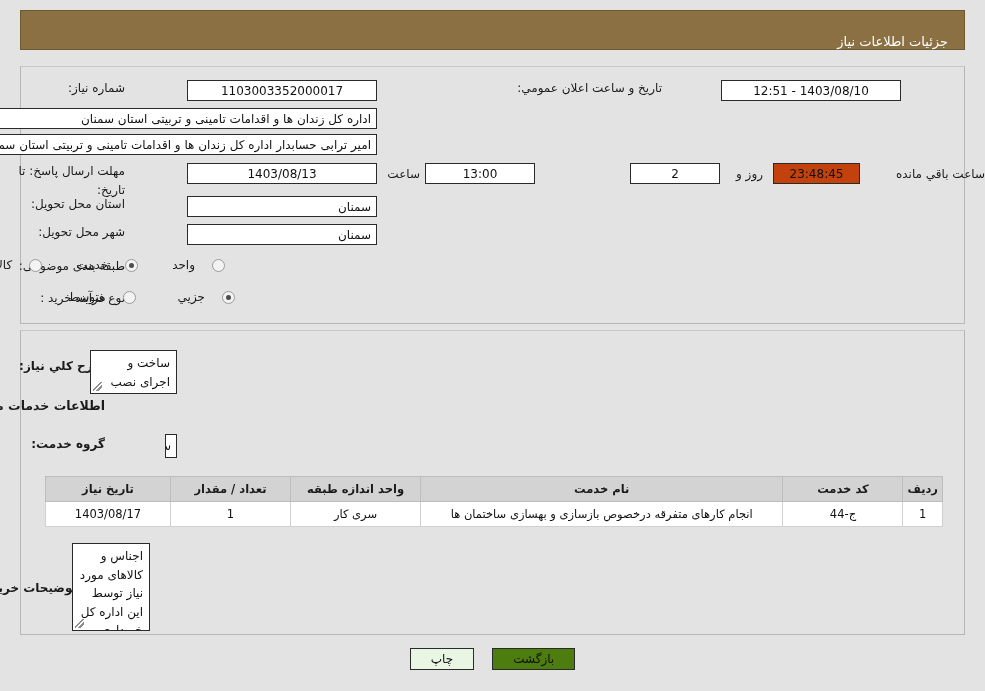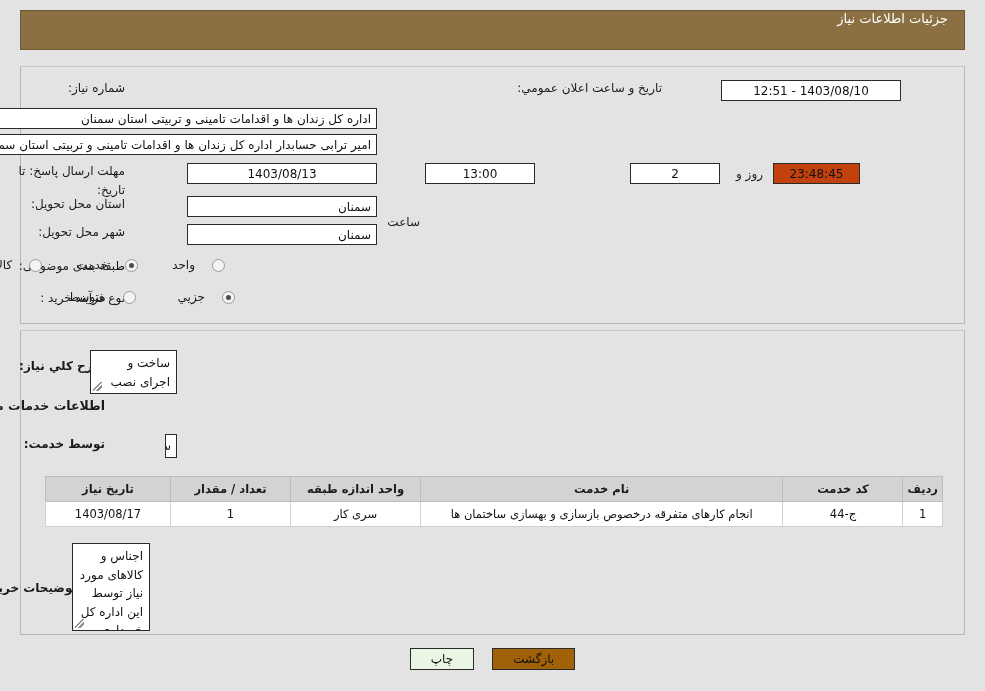--- a/index.html
+++ b/index.html
@@ -20,21 +20,21 @@
 
   
   .header-bar {
     position: absolute;
     left: 20px; top: 10px;
     width: 945px; height: 40px;
     background: #8a7043;
     border: 1px solid #6d582f;
     color: #ffffff;
     display: flex;
-    align-items: flex-start;
+    align-items: flex-end;
     justify-content: flex-start;
     padding: 0 16px;
     font-size: 13px;
   }
 
   
   .panel {
     position: absolute;
     background: #e3e3e3;
     border: 1px solid #b6b6b6;
@@ -170,21 +170,21 @@
   .btn {
     border: 1px solid #2a2a2a;
     font-size: 12px;
     padding: 3px 20px;
     cursor: pointer;
     color: #111;
     min-width: 62px;
     text-align: center;
   }
   .btn-print  { background: #e8f6e3; }
-  .btn-back   { background: #a16207; }
+  .btn-back   { background: #4d7c0f; }
 
   
   .wm {
     position: absolute;
     left: 0; top: 250px;
     width: 985px;
     text-align: center;
     pointer-events: none;
     user-select: none;
     opacity: .16;
@@ -226,20 +226,23 @@
 
   <div class="header-bar">
     <span>جزئیات اطلاعات نیاز</span>
   </div>
 
   <div class="panel" id="panel-top"></div>
 
   <div class="row" style="right:860px; top:80px;">
     <span class="lbl">شماره نیاز:</span>
   </div>
+  <div class="fld center" style="position:absolute; right:608px; top:80px; width:190px;">
+    <span>1103003352000017</span>
+  </div>
 
   <div class="row" style="right:323px; top:80px;">
     <span class="lbl">تاریخ و ساعت اعلان عمومي:</span>
   </div>
 
   <div class="fld center" style="position:absolute; right:null; left:721px; top:80px; width:180px;">
     <span style="margin:0 auto;">1403/08/10 - 12:51</span>
   </div>
 
   <div class="row" style="right:860px; top:108px;">
@@ -256,31 +259,32 @@
     <span>امیر ترابی حسابدار اداره کل زندان ها و اقدامات تامینی و تربیتی استان سمنان</span>
   </div>
   <a class="link" style="position:absolute; right:1135px; left:180px; top:138px;">اطلاعات تماس خریدار</a>
 
   <div class="row" style="right:860px; top:160px; display:block; width:115px; white-space:normal;">
     <span class="lbl">مهلت ارسال پاسخ: تا تاریخ:</span>
   </div>
   <div class="fld center" style="position:absolute; right:608px; top:163px; width:190px;">
     <span>1403/08/13</span>
   </div>
-  <span class="lbl" style="position:absolute; right:565px; top:166px;margin-top:48px;">ساعت</span>
+  <span class="lbl" style="position:absolute; right:565px; top:166px;">ساعت</span>
   <div class="fld center" style="position:absolute; right:450px; top:163px; width:110px;">
     <span>13:00</span>
   </div>
   <div class="fld center" style="position:absolute; right:265px; top:163px; width:90px;">
     <span>2</span>
   </div>
   <span class="lbl" style="position:absolute; right:222px; top:166px;">روز و</span>
   <div class="fld cream center" style="position:absolute; right:125px; top:163px; width:87px;">
     <span>23:48:45</span>
   </div>
+  <span class="lbl" style="position:absolute; right:0px; left:67px; top:166px;">ساعت باقي مانده</span>
 
   <div class="row" style="right:860px; top:196px;">
     <span class="lbl">استان محل تحویل:</span>
   </div>
   <div class="fld right" style="position:absolute; right:608px; top:196px; width:190px;">
     <span>سمنان</span>
   </div>
 
   <div class="row" style="right:860px; top:224px;">
     <span class="lbl">شهر محل تحویل:</span>
@@ -328,21 +332,21 @@
   </div>
   <div class="ta" style="position:absolute; right:808px; left:90px; top:350px; height:44px;">
     <span>ساخت و اجرای نصب کانال های فلزی جهت عبور هوا داکت اسپیلت در سقف ساختمان و عایق بندی آن با الاستومری بهمراه ساخت فلنج از نبشی و نصب برزنت و ساخت شاسی</span>
   </div>
 
   <div class="row" style="right:880px; top:398px;">
     <span class="lbl lbl-strong" style="font-size:12.5px;">اطلاعات خدمات مورد نیاز</span>
   </div>
 
   <div class="row" style="right:880px; top:436px;">
-    <span class="lbl lbl-strong">توسط خدمت:</span>
+    <span class="lbl lbl-strong">گروه خدمت:</span>
   </div>
   <div class="fld right" style="position:absolute; right:808px; left:175px; top:434px; height:24px;">
     <span>ساختمان</span>
   </div>
 
   <div class="tbl-wrap">
     <table class="grid">
       <thead>
         <tr>
           <th style="width:34px;">ردیف</th>

